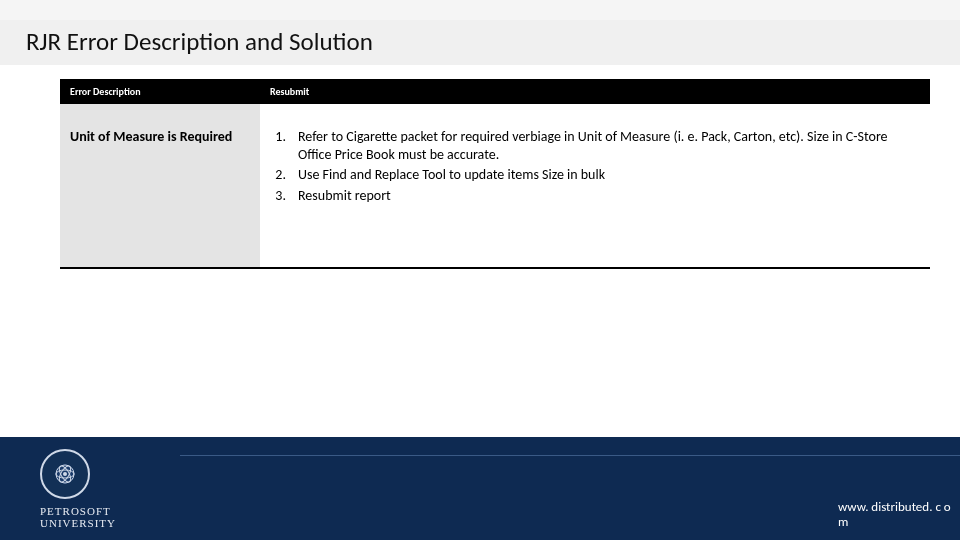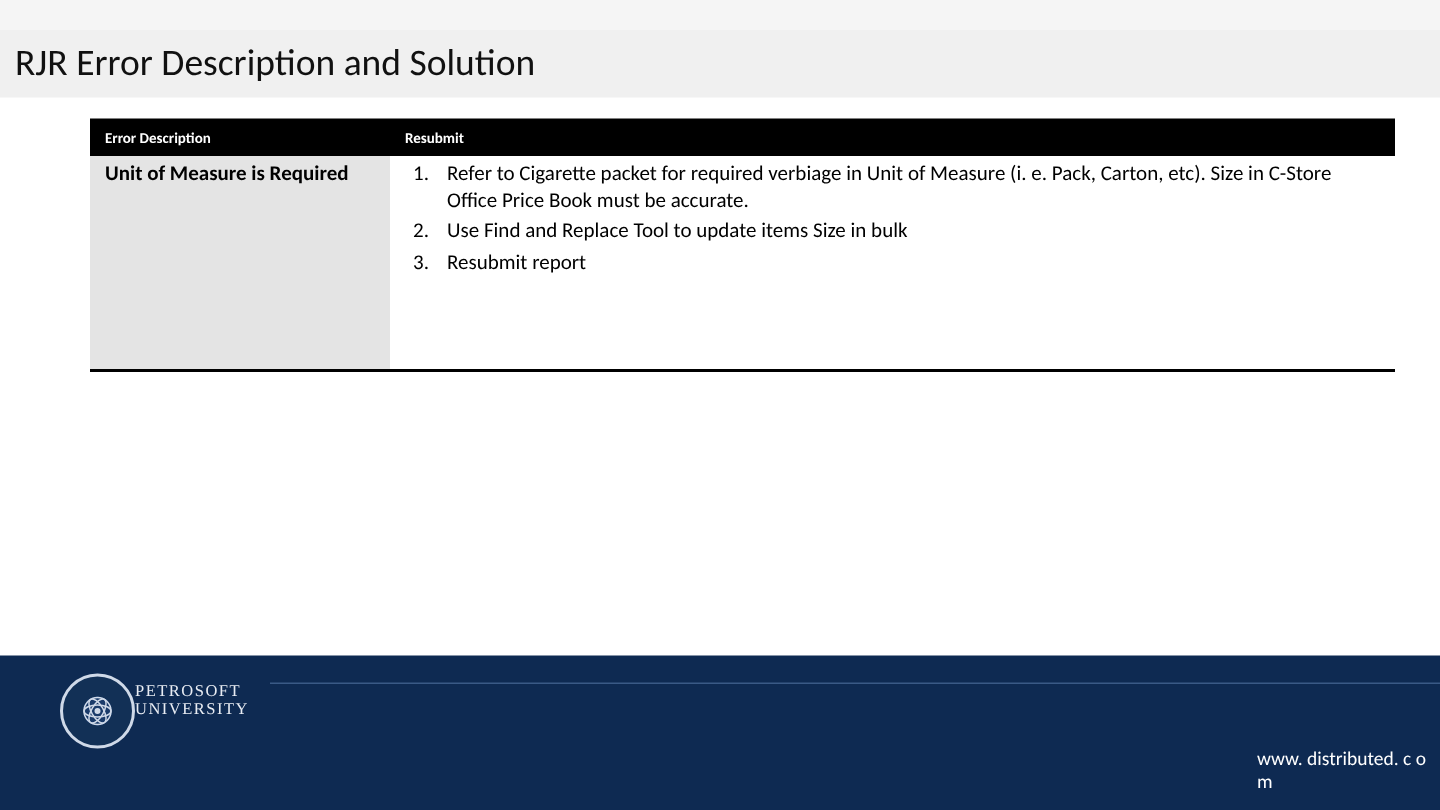--- a/index.html
+++ b/index.html
@@ -14,21 +14,21 @@
   }
 
   .topbar {
     height: 20px;
     background: #f5f5f5;
     width: 100%;
   }
 
   .title-band {
     background: #f0f0f0;
-    padding: 6px 10px 8px 10px;
+    padding: 6px 10px 8px 26px;
   }
   .title-band h1 {
     font-size: 25px;
     font-weight: 400;
     color: #111;
   }
 
   .content {
     padding: 14px 60px 0 60px;
   }
@@ -43,21 +43,21 @@
     color: #fff;
     text-align: left;
     padding: 6px 10px;
     font-weight: 700;
     font-size: 10px;
   }
   .tbl thead th:first-child { width: 200px; }
 
   .tbl tbody td {
     vertical-align: top;
-    padding: 3px 10px 60px 10px;
+    padding: 24px 10px 60px 10px;
     border-bottom: 2px solid #000;
   }
   .tbl tbody td.col-desc {
     background: #e4e4e4;
     font-weight: 700;
   }
   .tbl tbody td.col-sol {
     background: #fff;
   }
   .sol-list {
@@ -96,21 +96,21 @@
     right: 0;
     height: 0;
     border-top: 1px solid #3a5a86;
   }
 
   .logo-block {
     position: absolute;
     left: 40px;
     top: 12px;
     display: flex;
-    flex-direction: row;
+    flex-direction: column;
     align-items: flex-start;
   }
   .seal {
     width: 50px;
     height: 50px;
     border-radius: 50%;
     border: 2px solid #cfd9e8;
     background: radial-gradient(circle at 50% 50%, #1a3b6a 0 30%, #123056 30% 100%);
     position: relative;
     display: flex;

